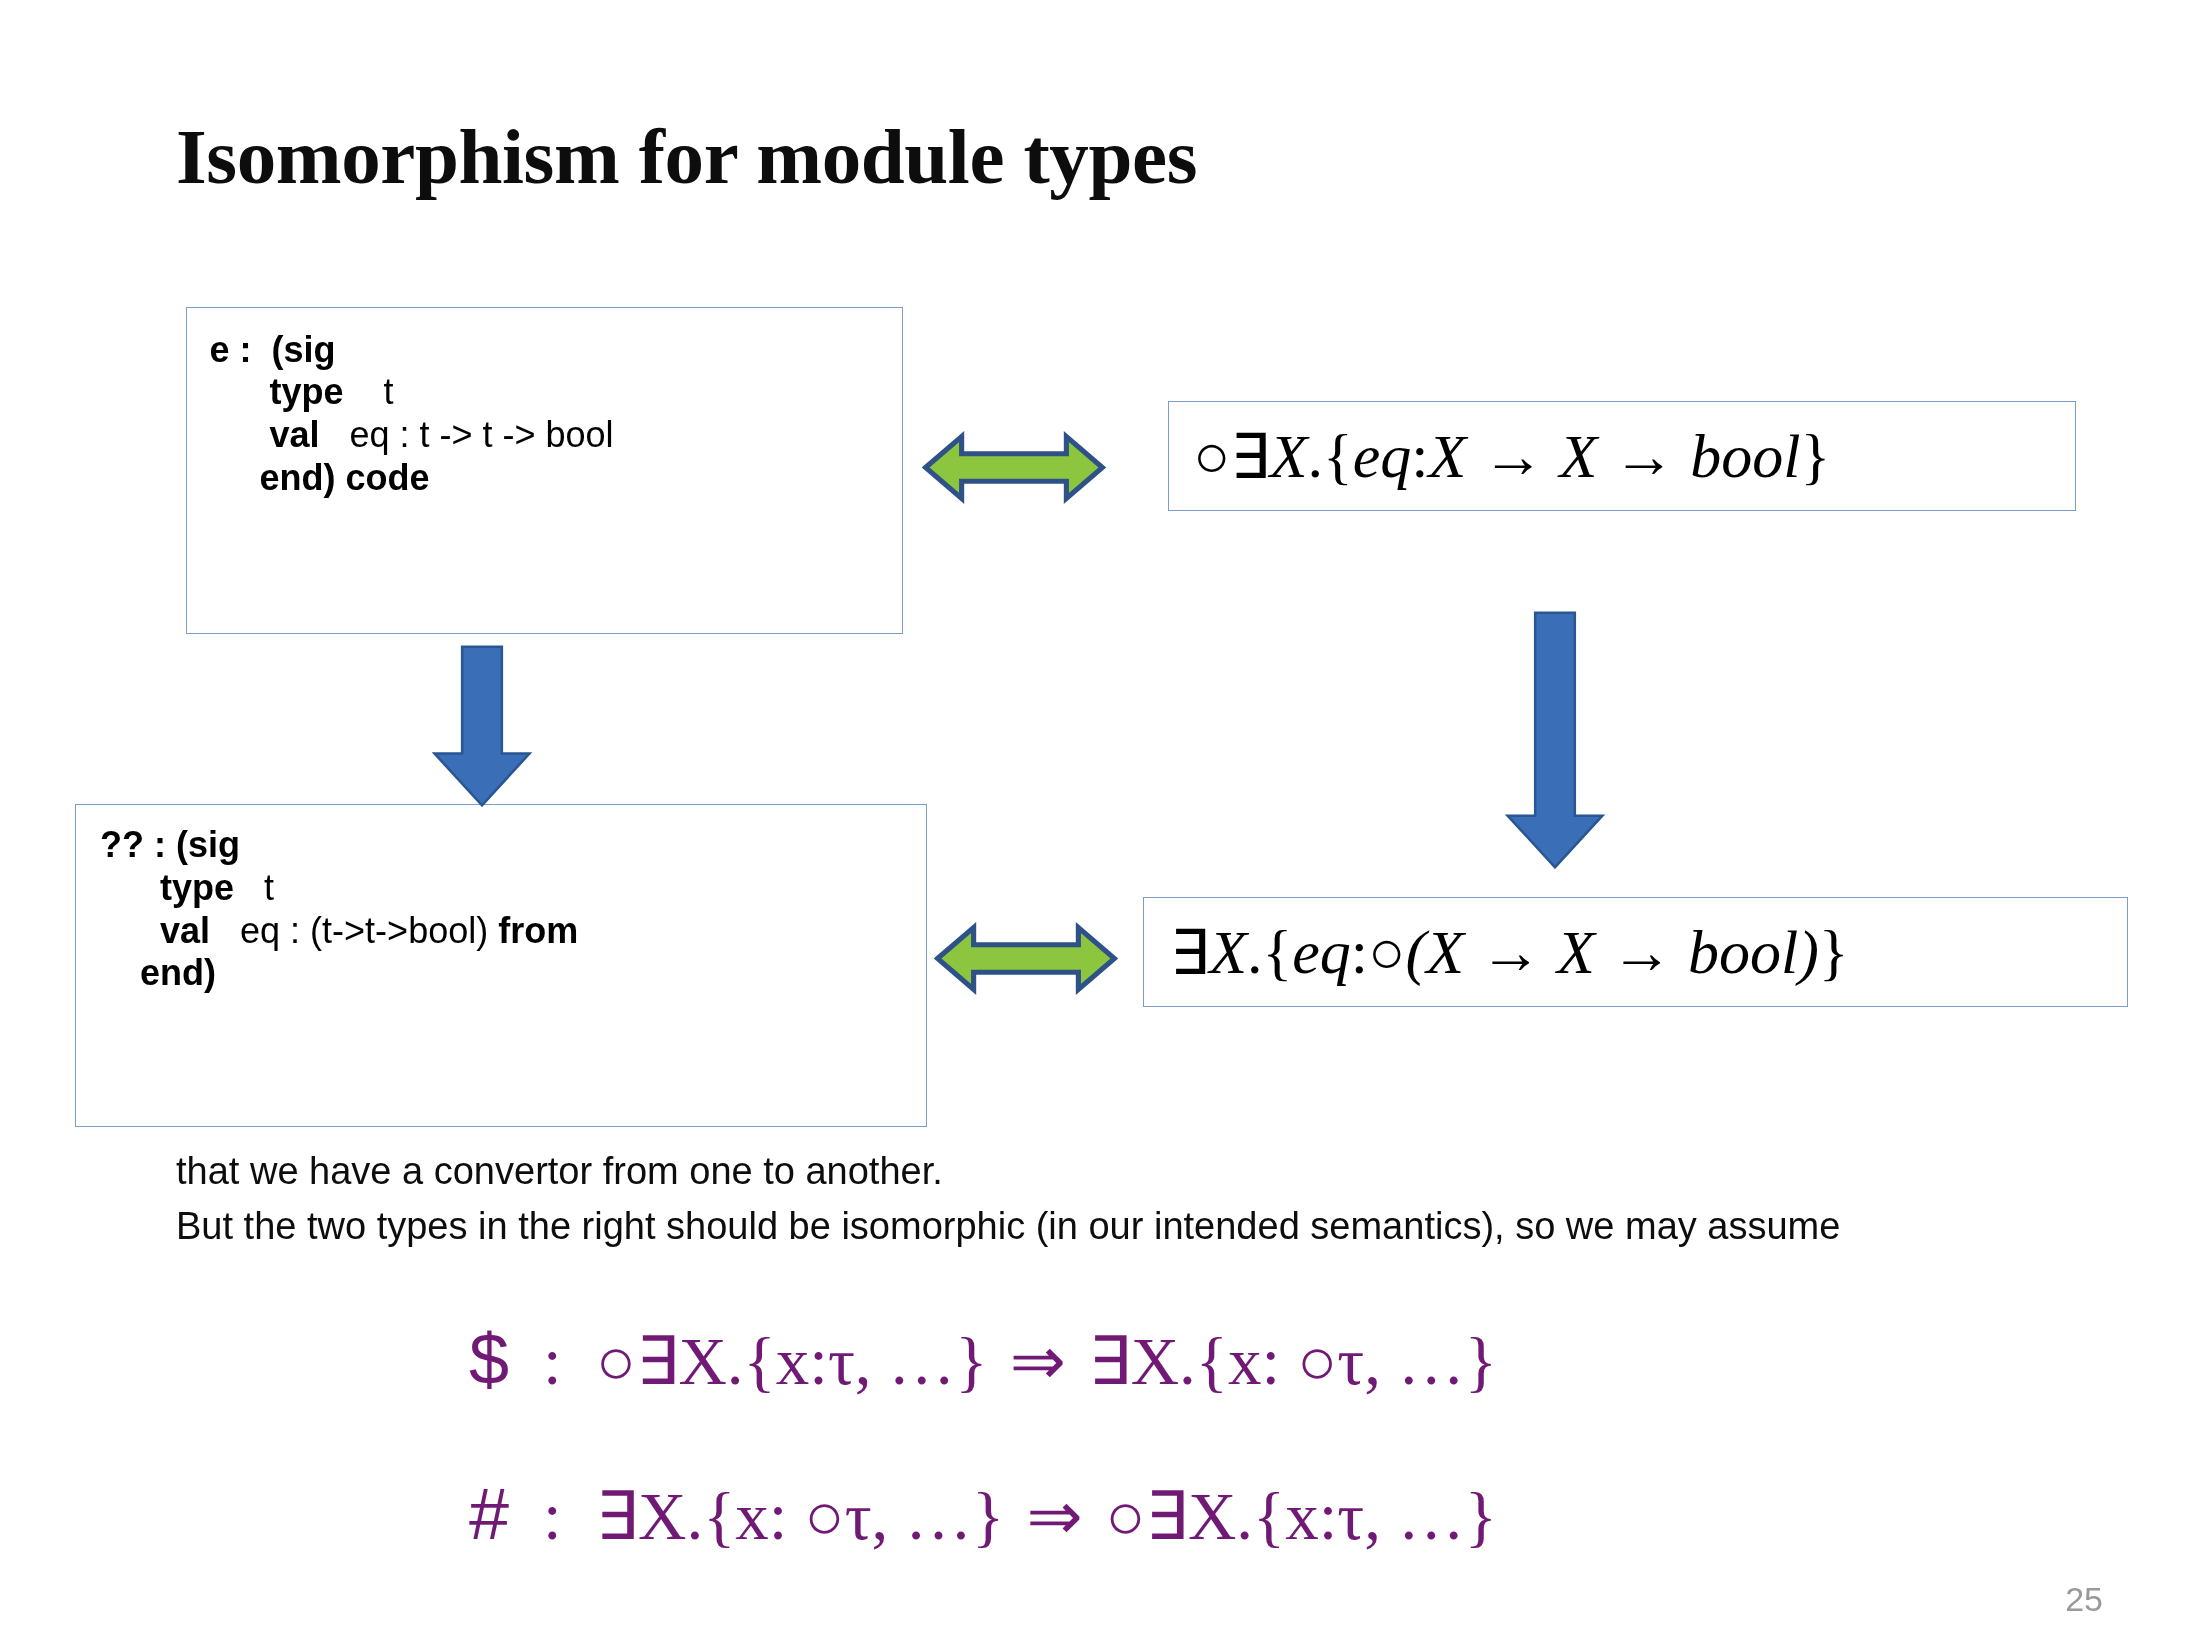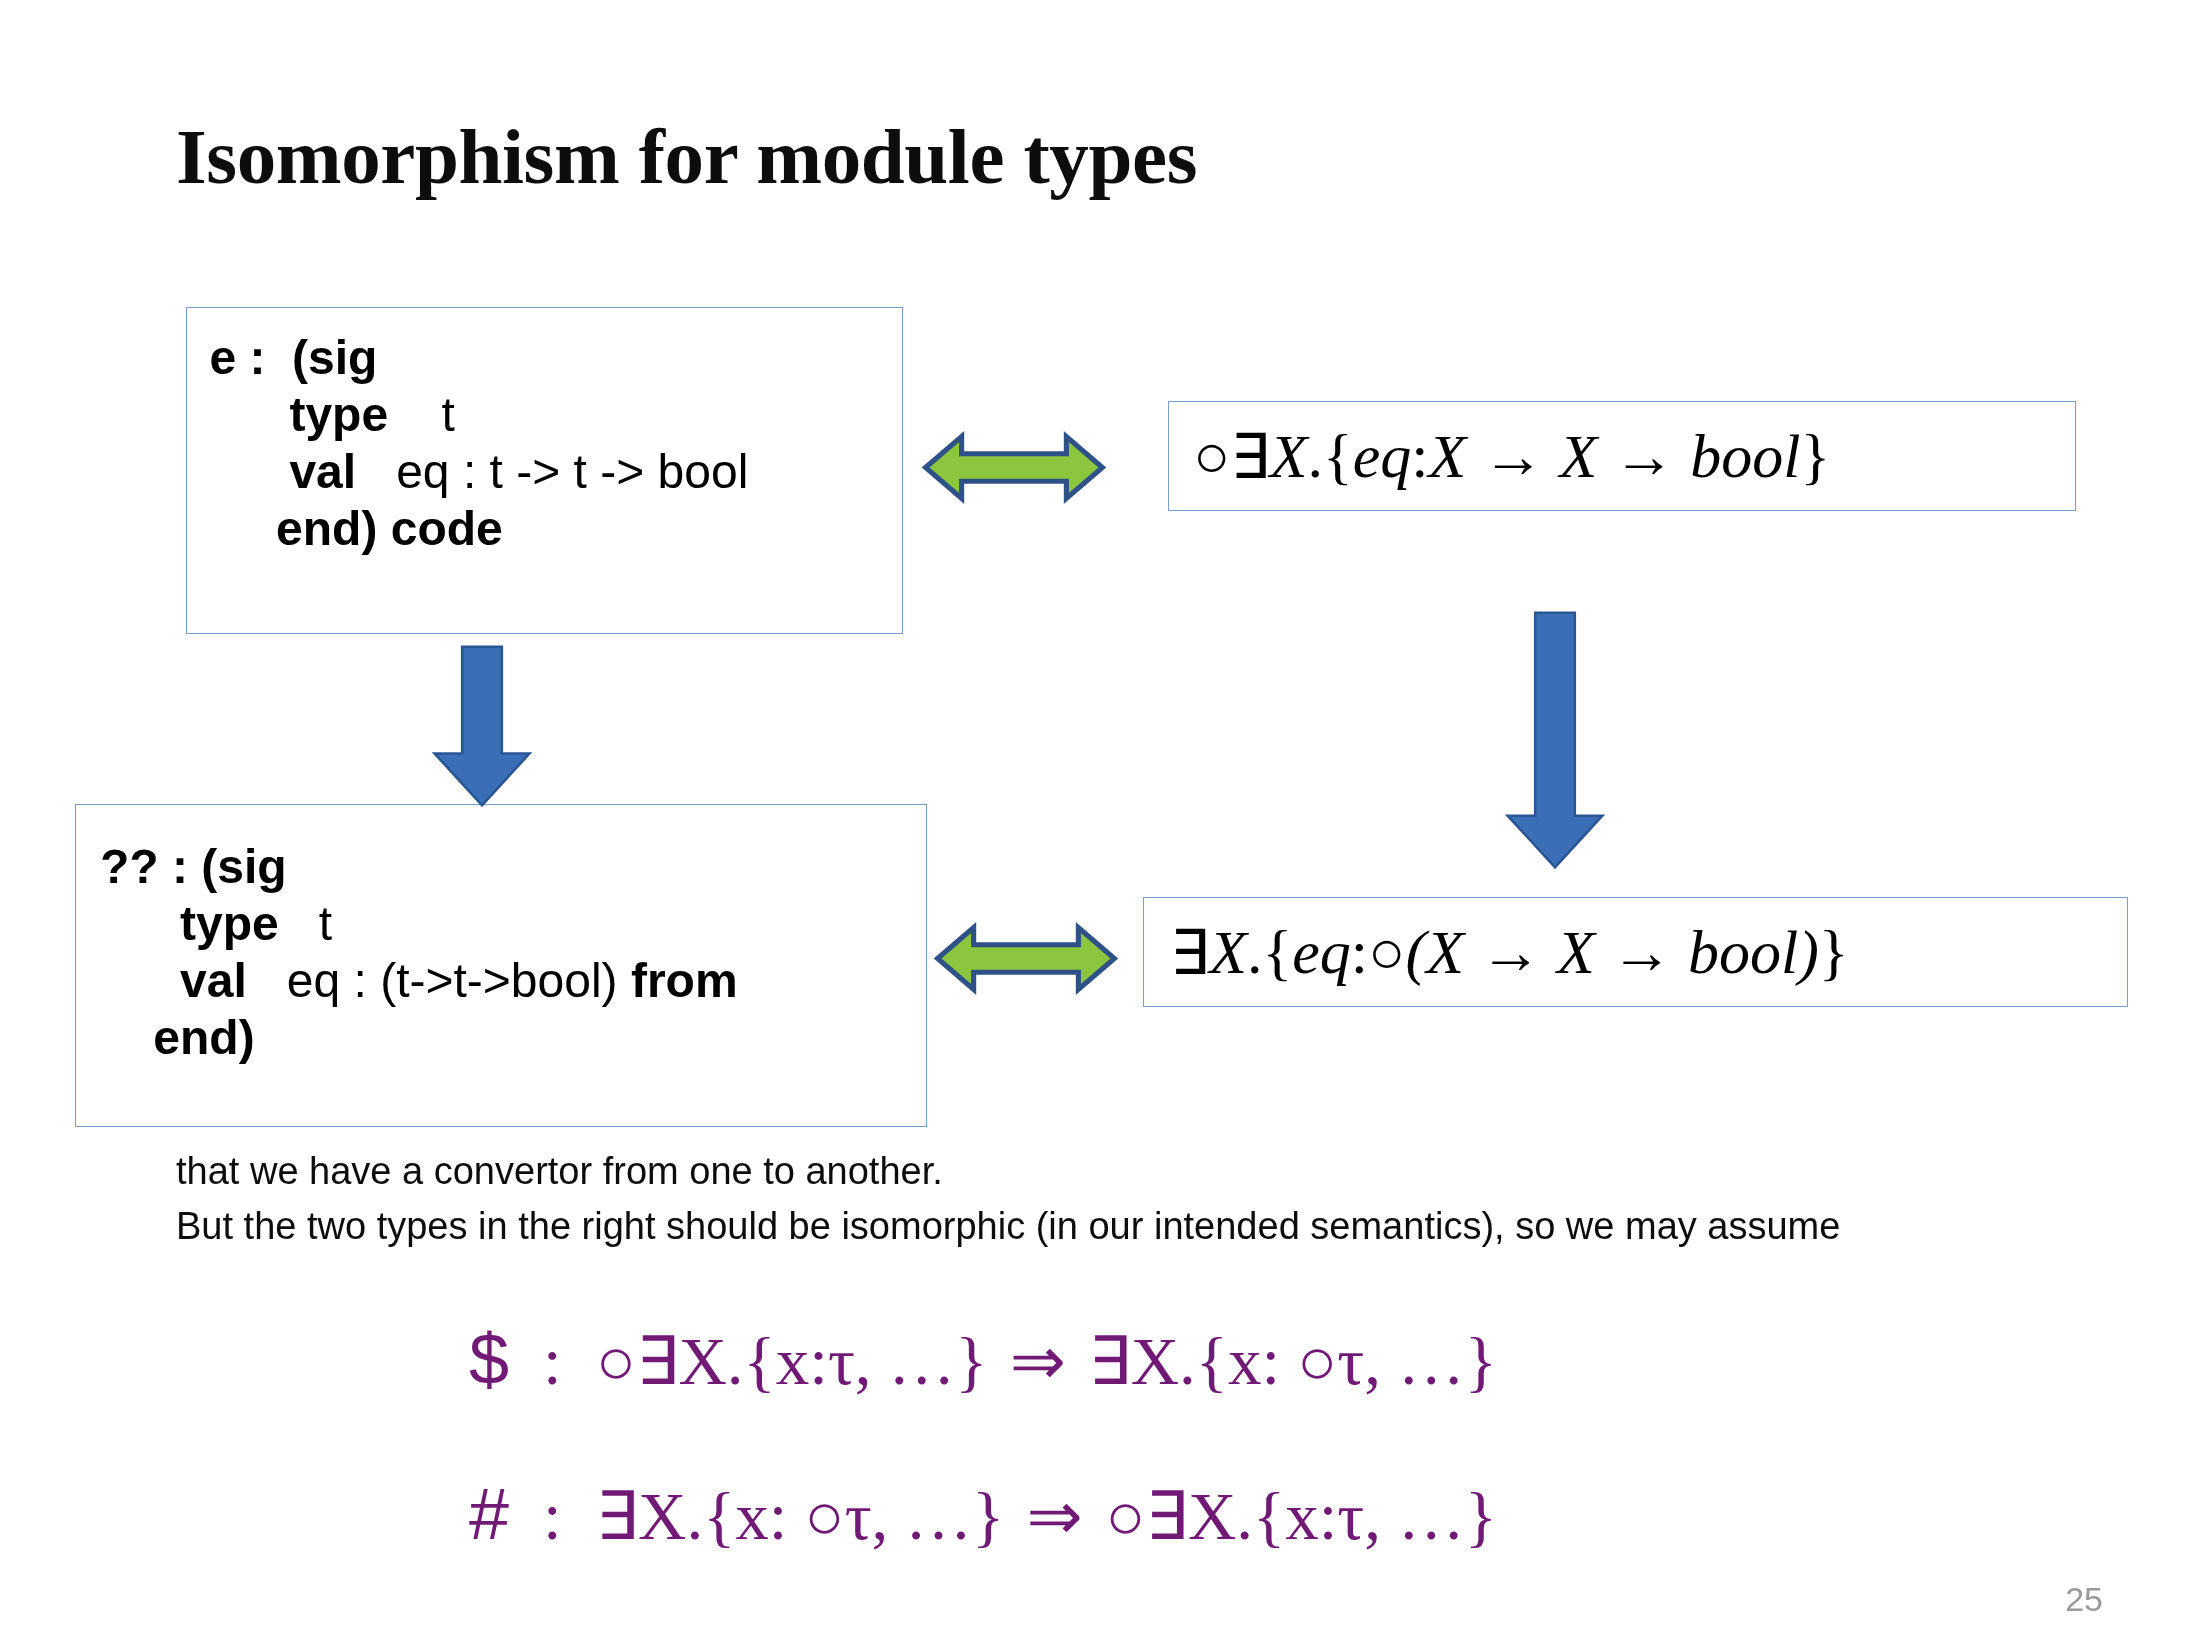--- a/index.html
+++ b/index.html
@@ -39,21 +39,21 @@
   .box {
     position: absolute;
     border: 1.7px solid #7a9cc6;
     background: #ffffff;
     box-sizing: border-box;
   }
 
   
   .code-box {
     font-family: "Liberation Sans", sans-serif;
-    font-size: 48px;
+    font-size: 36px;
     line-height: 1.19;
     color: #000000;
   }
   .code-line {
     white-space: pre;
   }
   .code-line b { font-weight: 700; }
   .code-line .reg { font-weight: 400; }
 
   #code-box-1 {
@@ -61,21 +61,21 @@
     top: 307px;
     width: 717px;
     height: 327px;
     padding: 20.6px 0 0 22.4px;
   }
   #code-box-2 {
     left: 75px;
     top: 804px;
     width: 852px;
     height: 323px;
-    padding: 33px 0 0 24px;
+    padding: 19px 0 0 24px;
   }
 
   
   .formula-box {
     display: flex;
     align-items: center;
     font-family: "Liberation Serif", serif;
     color: #000000;
     white-space: nowrap;
   }

